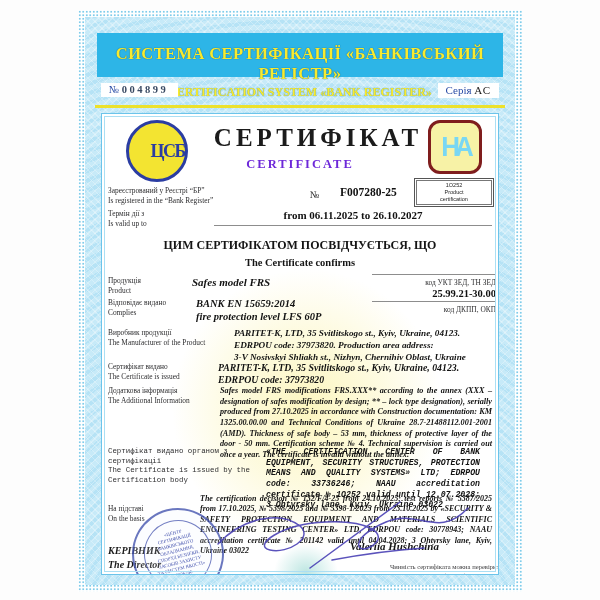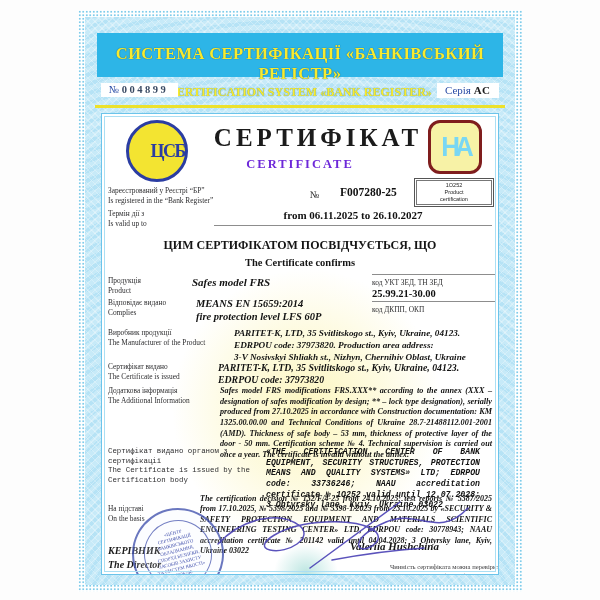--- a/index.html
+++ b/index.html
@@ -17,21 +17,21 @@
         text-align:center;padding-top:11px;box-sizing:border-box;}
   .band .uk{font-weight:bold;font-size:16.5px;letter-spacing:.4px;color:#f8ea2e;
         text-shadow:0 0 1px #0d74ad,0 0 1px #0d74ad;}
   .band .en{font-weight:bold;font-size:12px;color:#f8ea2e;margin-top:1px;
         text-shadow:0 0 1px #0d74ad;}
   .no-box{position:absolute;left:16px;top:66px;background:#fff;padding:1px 10px 2px 8px;
         font-size:10.5px;color:#2b4da6;}
   .no-box b{color:#3a4a63;letter-spacing:2.5px;font-weight:bold;}
   .series-box{position:absolute;right:16px;top:66px;background:#fff;padding:1px 8px 2px;
         font-size:11px;color:#2b4da6;}
-  .series-box b{color:#1c1c1c;font-weight:bold;letter-spacing:1px;}
+  .series-box b{color:#1c1c1c;font-weight:normal;letter-spacing:1px;}
   .yellow-rule{position:absolute;left:10px;right:10px;top:88px;height:3px;background:#ece12c;}
   
   .panel{position:absolute;left:16px;right:16px;top:96px;bottom:10px;background:#fff;
         border:1px solid #6cc4ea;overflow:hidden;}
   .panel::before{content:"";position:absolute;inset:2px;border:1px solid #aadff4;pointer-events:none;z-index:5;}
   
   .wm-yellow{position:absolute;left:70px;top:155px;width:270px;height:280px;border-radius:50%;z-index:0;
         background:radial-gradient(closest-side,rgba(250,240,150,.6),rgba(250,240,150,.3) 55%,rgba(250,240,150,0));}
   .wm-teal{position:absolute;left:172px;top:430px;width:64px;height:56px;border-radius:50%;z-index:0;
         background:radial-gradient(closest-side,rgba(110,200,190,.45),rgba(110,200,190,0));}
@@ -57,21 +57,21 @@
   
   .sec-reg{left:6px;top:72px;right:6px;height:20px;}
   .sec-reg .nosign{position:absolute;left:202px;top:3px;font-size:10px;color:#222;}
   .sec-reg .num{position:absolute;left:232px;top:0;font-weight:bold;font-size:11.5px;color:#111;}
   .sec-valid{left:6px;top:95px;right:6px;height:20px;}
   .dates-wrap{position:absolute;left:106px;right:0;top:0;border-bottom:1px solid #8d8d8d;
         text-align:center;padding-bottom:4px;font-weight:bold;font-size:11px;color:#111;}
   .sec-confirm{left:0;right:0;top:124px;text-align:center;}
   .sec-confirm .uk{font-weight:bold;font-size:12px;color:#151515;}
   .sec-confirm .en{font-weight:bold;font-size:10.5px;margin-top:4px;color:#151515;}
-  .codes{right:2px;top:158px;width:124px;text-align:left;}
+  .codes{right:2px;top:158px;width:124px;text-align:right;}
   .codes .rule{border-top:1px solid #8d8d8d;margin:2px 0 3px;}
   .codes .cl{font-size:7.4px;color:#2e2e30;}
   .codes .cv{font-weight:bold;font-size:10.5px;color:#111;margin:1px 0 2px;}
   .sec-product{left:6px;top:162px;width:276px;}
   .sec-product .val{position:absolute;left:84px;top:0;font-size:11px;}
   .sec-complies{left:6px;top:184px;width:276px;}
   .sec-complies .val{position:absolute;left:88px;top:0;font-size:10.5px;line-height:1.2;}
   .sec-manuf{left:6px;top:214px;right:2px;}
   .sec-manuf .val{position:absolute;left:126px;top:0;right:0;font-size:9.2px;line-height:1.3;}
   .sec-issued{left:6px;top:248px;right:2px;}
@@ -185,21 +185,21 @@
           </div>
           <div class="val">Safes model FRS</div>
         </div>
 
         <div class="z sec-complies">
           <div class="lbl">
             <div>Відповідає видано</div>
             <div class="en">Complies</div>
           </div>
           <div class="val">
-            <div>MEANS EN 15659:2014</div>
+            <div>BANK EN 15659:2014</div>
             <div>fire protection level LFS 60P</div>
           </div>
         </div>
 
         <div class="z sec-manuf">
           <div class="lbl">
             <div>Виробник продукції</div>
             <div class="en">The Manufacturer of the Product</div>
           </div>
           <div class="val">

